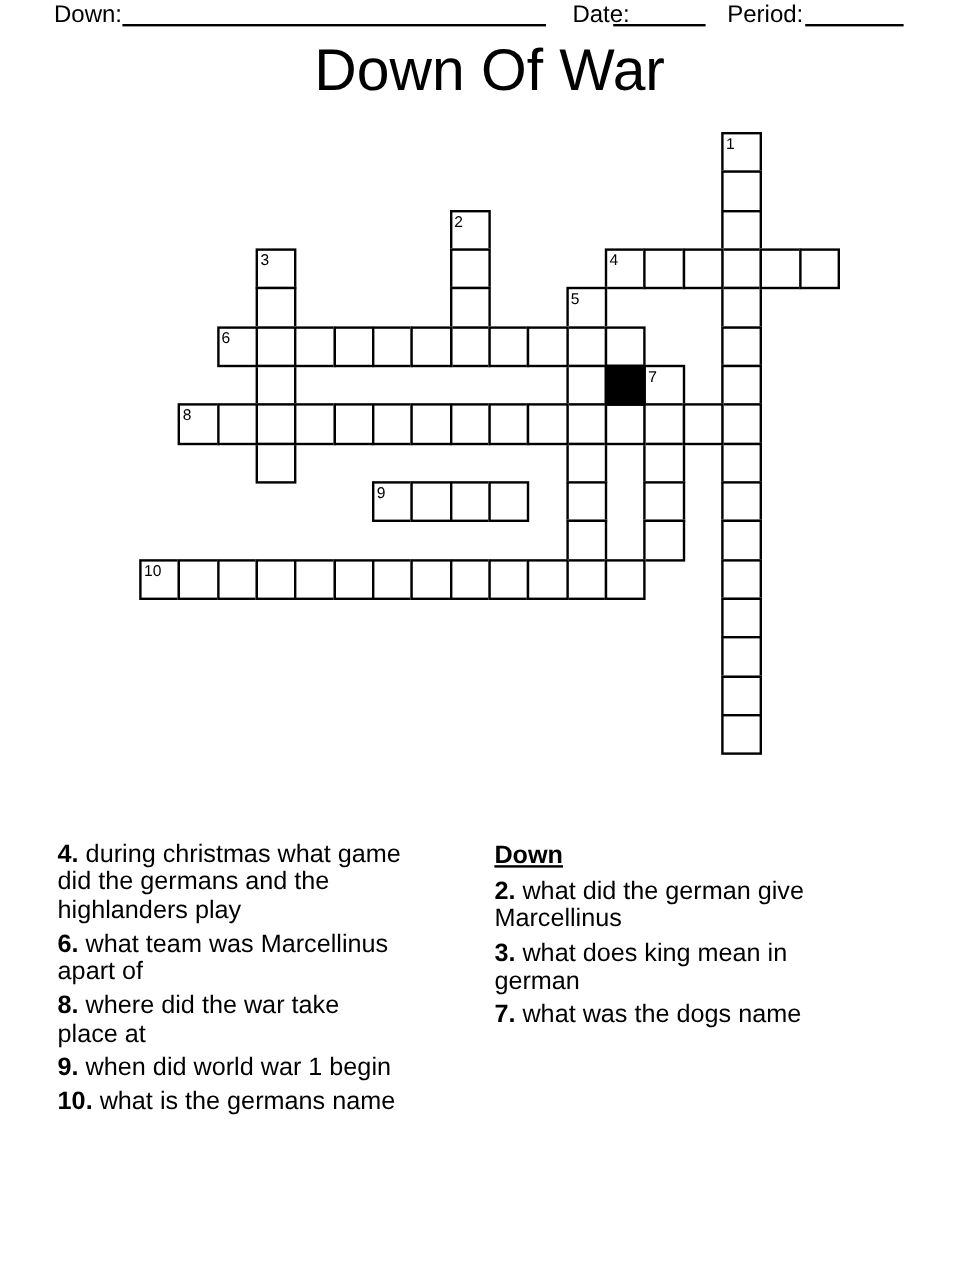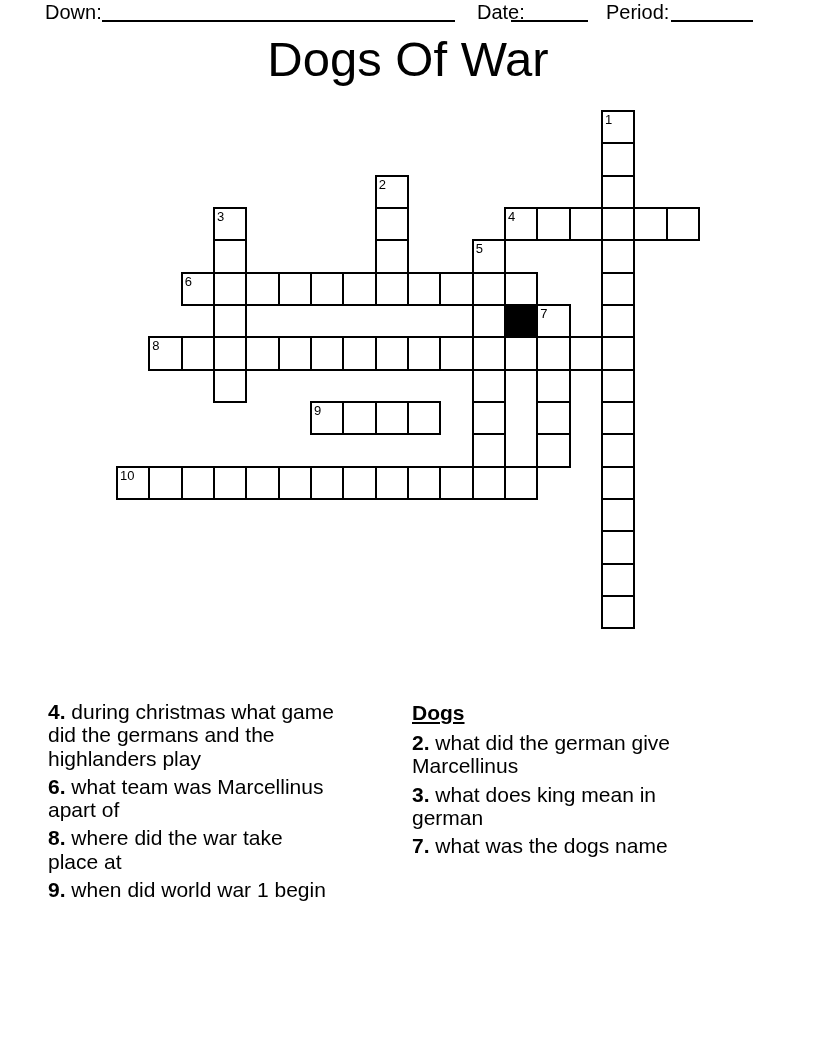--- a/index.html
+++ b/index.html
@@ -47,21 +47,21 @@
 </head>
 <body>
 
 <span class="hdr-label" id="name-label">Down:</span>
 <span class="blank" id="name-blank"></span>
 <span class="hdr-label" id="date-label">Date:</span>
 <span class="blank" id="date-blank"></span>
 <span class="hdr-label" id="period-label">Period:</span>
 <span class="blank" id="period-blank"></span>
 
-<h1 id="page-title">Dogs Of War</h1>
+<h1 id="page-title">Down Of War</h1>
 
 <div id="grid">
     <div class="cell" style="left: 484.95px; top: 0px; width: 34.33px; height: 34.33px;">
       <span class="cellnum">1</span>
     </div>
     <div class="cell" style="left: 484.95px; top: 32.33px; width: 34.33px; height: 34.33px;"></div>
     <div class="cell" style="left: 484.95px; top: 64.66px; width: 34.33px; height: 34.33px;"></div>
     <div class="cell" style="left: 484.95px; top: 96.99px; width: 34.33px; height: 34.33px;"></div>
     <div class="cell" style="left: 484.95px; top: 129.32px; width: 34.33px; height: 34.33px;"></div>
     <div class="cell" style="left: 484.95px; top: 161.65px; width: 34.33px; height: 34.33px;"></div>
@@ -158,22 +158,23 @@
     <div class="cell" style="left: 387.96px; top: 355.63px; width: 34.33px; height: 34.33px;"></div>
     <div class="cell black" style="left: 387.96px; top: 193.98px; width: 34.33px; height: 34.33px;"></div>
   </div>
 
 <div class="clue-col" id="across-col">
   <div id="across-list">
       <p class="clue"><b>4.</b> during christmas what game<br>did the germans and the<br>highlanders play</p>
       <p class="clue"><b>6.</b> what team was Marcellinus<br>apart of</p>
       <p class="clue"><b>8.</b> where did the war take<br>place at</p>
       <p class="clue"><b>9.</b> when did world war 1 begin</p>
+      <p class="clue"><b>10.</b> what is the germans name</p>
     </div>
 </div>
 <div class="clue-col" id="down-col">
-  <h2 class="clue-heading">Dogs</h2>
+  <h2 class="clue-heading">Down</h2>
   <div id="down-list">
       <p class="clue"><b>2.</b> what did the german give<br>Marcellinus</p>
       <p class="clue"><b>3.</b> what does king mean in<br>german</p>
       <p class="clue"><b>7.</b> what was the dogs name</p>
     </div>
 </div>
 
 </body></html>

